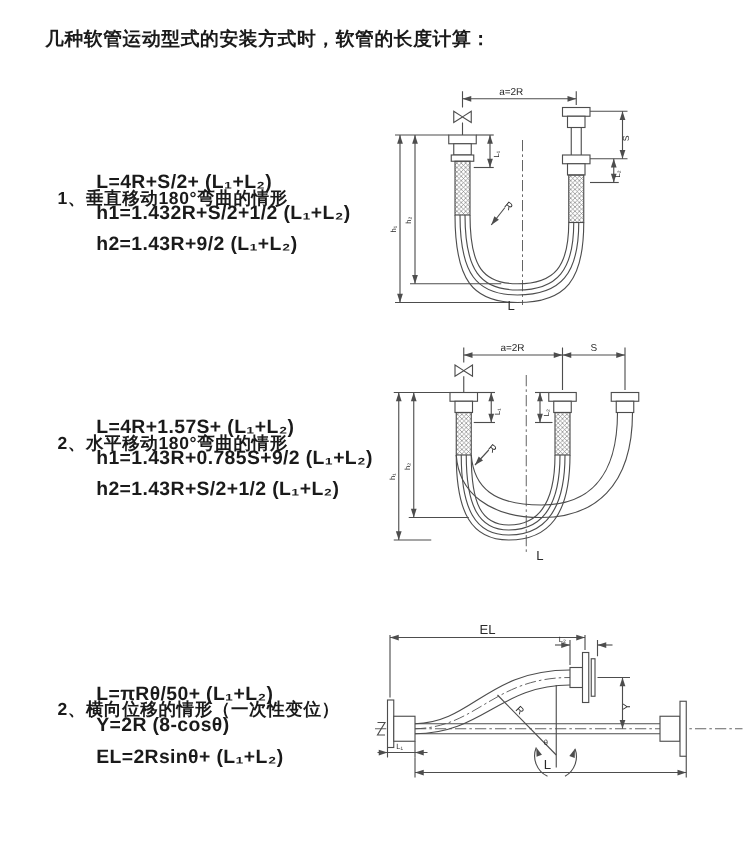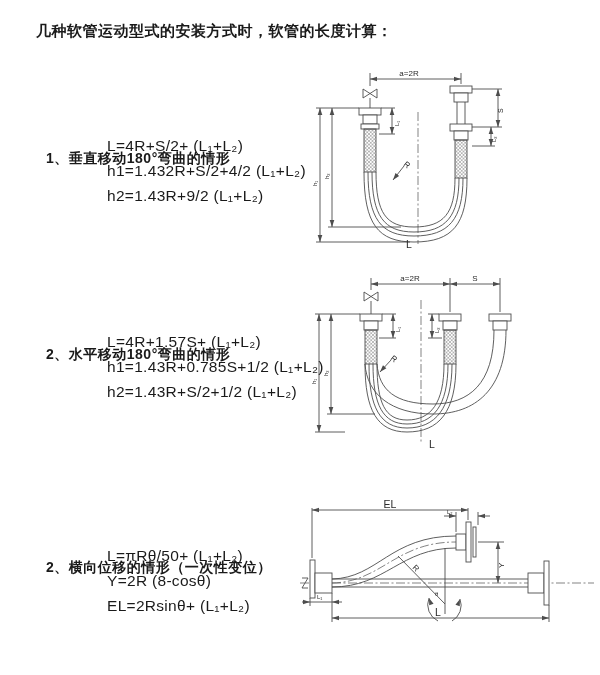--- a/index.html
+++ b/index.html
@@ -3,42 +3,42 @@
 <meta charset="utf-8">
 <style>
   html,body{margin:0;padding:0;}
   body{
     width:600px;height:675px;background:#ffffff;position:relative;overflow:hidden;
     font-family:"Liberation Sans","DejaVu Sans",sans-serif;color:#1a1a1a;
   }
   .abs{position:absolute;white-space:nowrap;}
   .title{font-size:15px;font-weight:bold;letter-spacing:0.5px;text-align:right;}
   .heading{font-size:14px;font-weight:bold;letter-spacing:0.5px;margin-top:38px;}
-  .formula{font-size:15.5px;font-weight:normal;letter-spacing:0.3px;margin-left:30px;}
+  .formula{font-size:15.5px;font-weight:bold;letter-spacing:0.3px;}
   svg.diag{position:absolute;overflow:visible;}
   svg .ln line, svg .ln path{stroke:#4d4d4d;stroke-width:0.9;fill:none;}
   svg .ln rect{stroke:#4d4d4d;stroke-width:0.9;fill:#ffffff;}
   svg .ln rect.hz{fill:url(#hatch);}
   svg line.cl, svg path.cl{stroke-dasharray:9 2.5 2 2.5;stroke-width:0.7;}
   svg text{fill:#2a2a2a;stroke:none;font-family:"Liberation Sans","DejaVu Sans",sans-serif;}
   .t6{font-size:6px;} .t7{font-size:7px;} .t8{font-size:8px;} .t10{font-size:10.5px;}
 </style>
 </head>
 <body>
 
 <div class="abs title" style="left:36px;top:22px">几种软管运动型式的安装方式时，软管的长度计算：</div>
 
 <div class="abs heading" style="left:46px;top:112px">1、垂直移动180°弯曲的情形</div>
 <div class="abs formula" style="left:77px;top:137px">L=4R+S/2+ (L₁+L₂)</div>
-<div class="abs formula" style="left:77px;top:162px">h1=1.432R+S/2+4/2 (L₁+L₂)</div>
+<div class="abs formula" style="left:77px;top:162px">h1=1.432R+S/2+1/2 (L₁+L₂)</div>
 <div class="abs formula" style="left:77px;top:187px">h2=1.43R+9/2 (L₁+L₂)</div>
 
 <div class="abs heading" style="left:46px;top:308px">2、水平移动180°弯曲的情形</div>
 <div class="abs formula" style="left:77px;top:333px">L=4R+1.57S+ (L₁+L₂)</div>
-<div class="abs formula" style="left:77px;top:358px">h1=1.43R+0.785S+1/2 (L₁+L₂)</div>
+<div class="abs formula" style="left:77px;top:358px">h1=1.43R+0.785S+9/2 (L₁+L₂)</div>
 <div class="abs formula" style="left:77px;top:383px">h2=1.43R+S/2+1/2 (L₁+L₂)</div>
 
 <div class="abs heading" style="left:46px;top:521px">2、横向位移的情形（一次性变位）</div>
 <div class="abs formula" style="left:77px;top:547px">L=πRθ/50+ (L₁+L₂)</div>
 <div class="abs formula" style="left:77px;top:572px">Y=2R (8-cosθ)</div>
 <div class="abs formula" style="left:77px;top:597px">EL=2Rsinθ+ (L₁+L₂)</div>
 
 <svg class="diag" style="left:306px;top:64px" width="215" height="185" viewBox="0 0 215 185">
   <defs>
     <path id="arw" d="M0,0 L7,-2.3 L7,2.3 Z" fill="#4d4d4d" stroke="none"></path>

